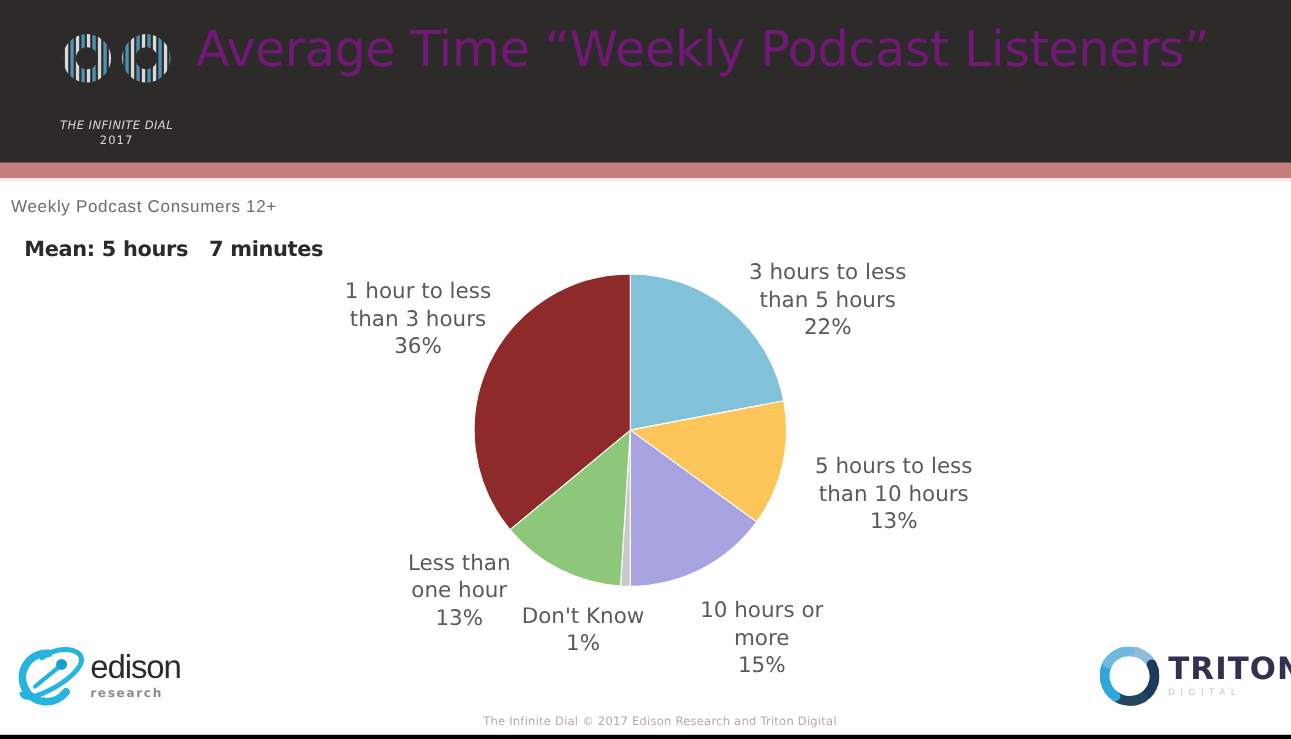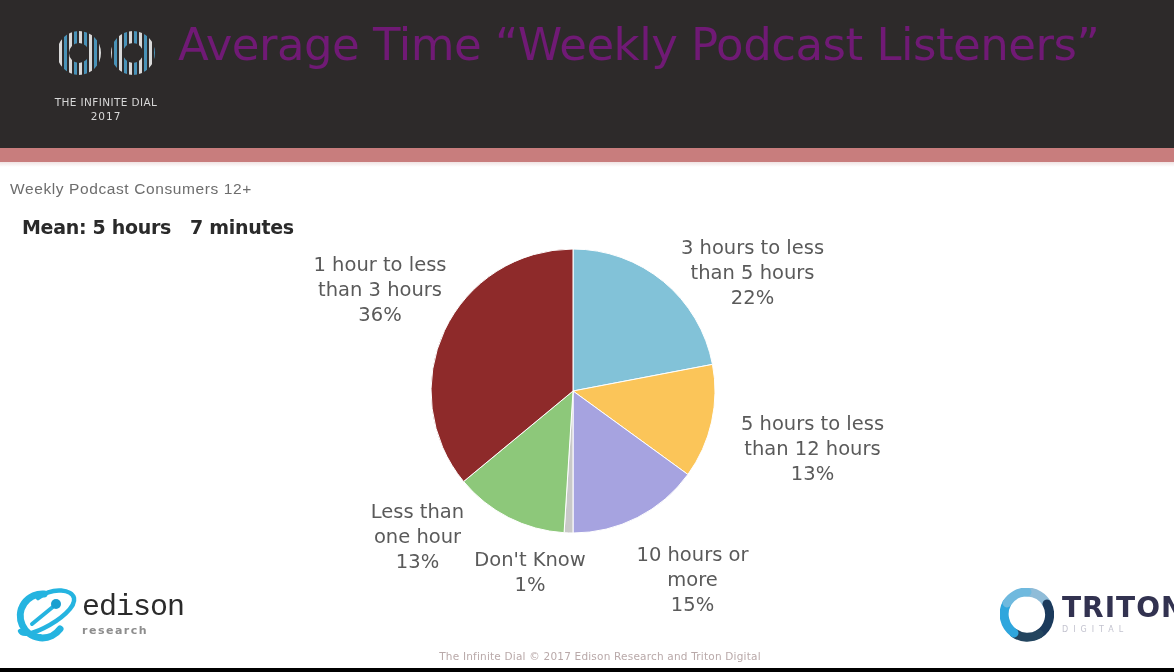--- a/index.html
+++ b/index.html
@@ -46,26 +46,27 @@
     width: 136px;
     height: 108px;
     text-align: center;
   }
   .dial-mark {
     width: 120px;
     height: 62px;
     margin: 0 auto;
   }
   .dial-name {
-    margin-top: 8px;
+    margin-top: 20px;
     color: #d8d8d8;
     font-size: 10.5px;
     letter-spacing: 0.4px;
     font-family: "DejaVu Sans", sans-serif;
     white-space: nowrap;
+    font-style: italic;
   }
   .dial-year {
     color: #d8d8d8;
     font-size: 10.5px;
     letter-spacing: 1px;
     margin-top: 2px;
   }
 
   
   .title {
@@ -153,21 +154,21 @@
     height: 68px;
   }
   .edison-text {
     position: absolute;
     left: 68px; top: 8px;
   }
   .edison-word {
     font-size: 30px;
     color: #2b2b2b;
     letter-spacing: -1px;
-    font-family: Liberation Mono, monospace;
+    font-family: Liberation Sans, sans-serif;
     line-height: 1;
   }
   .edison-sub {
     font-size: 11px;
     color: #8d8d8d;
     letter-spacing: 1.5px;
     margin-top: 2px;
     font-family: "DejaVu Sans", sans-serif;
     font-weight: bold;
   }
@@ -269,21 +270,21 @@
     </svg>
 </div>
 
 <div class="callout c-1h">1 hour to less
 than 3 hours
 36%</div>
 <div class="callout c-3h">3 hours to less
 than 5 hours
 22%</div>
 <div class="callout c-5h">5 hours to less
-than 12 hours
+than 10 hours
 13%</div>
 <div class="callout c-10h">10 hours or
 more
 15%</div>
 <div class="callout c-dk">Don't Know
 1%</div>
 <div class="callout c-less">Less than
 one hour
 13%</div>
 

